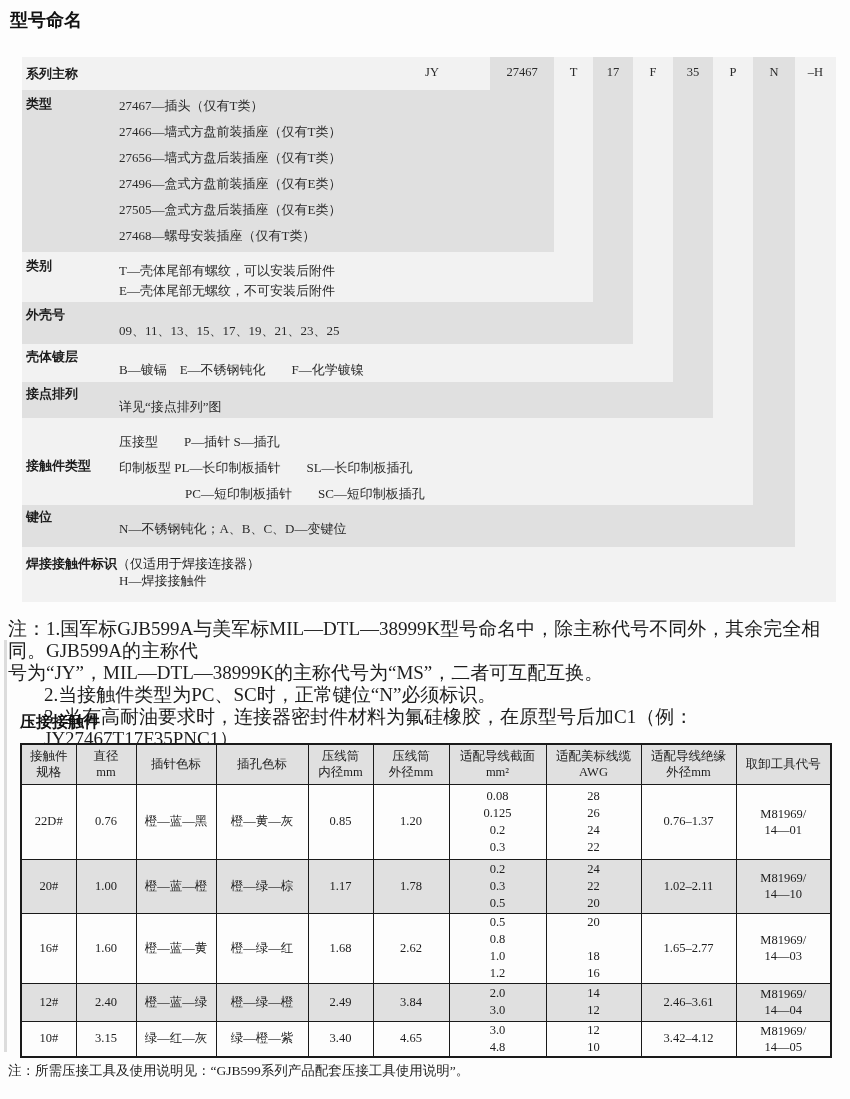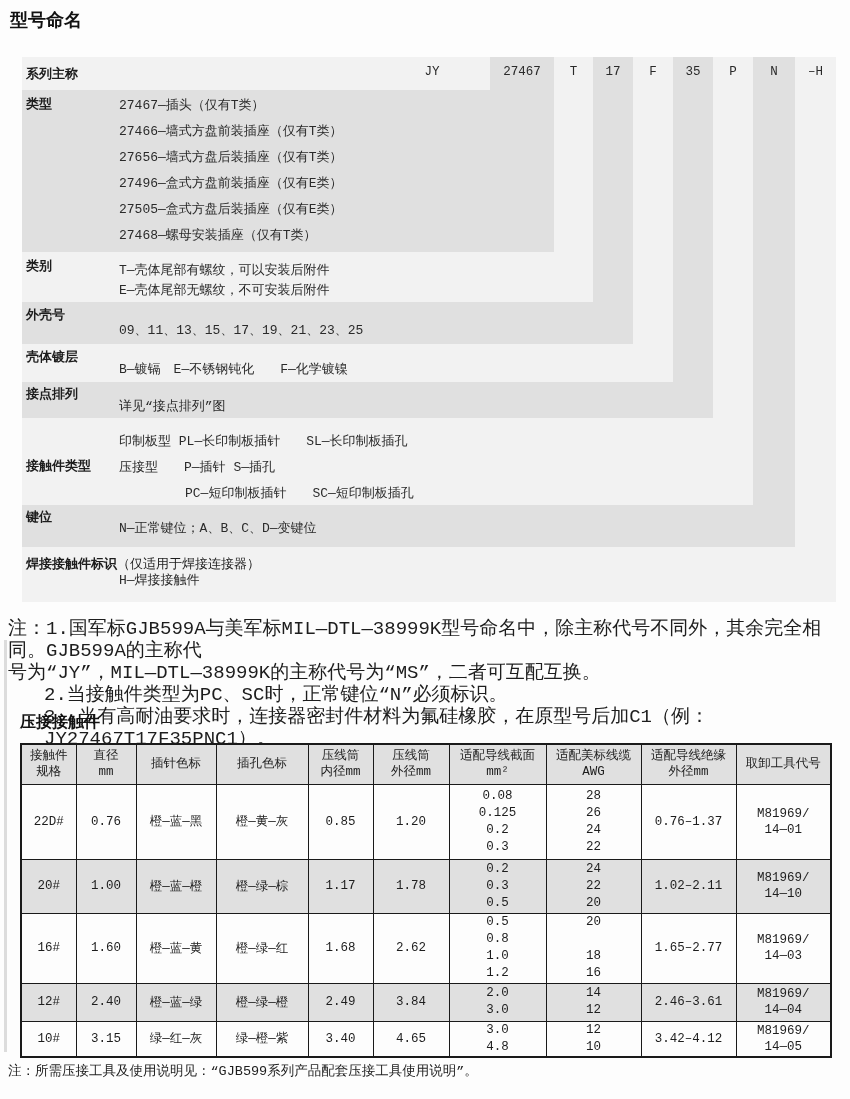--- a/index.html
+++ b/index.html
@@ -1,17 +1,17 @@
 <!DOCTYPE html>
 <html><head>
 <meta charset="utf-8">
 <style>
   html,body{margin:0;padding:0;background:#ffffff;}
   .page{position:relative;width:850px;height:1099px;background:#fdfdfd;overflow:hidden;
-        font-family:Liberation Mono, monospace;color:#222;}
+        font-family:Liberation Serif, serif;color:#222;}
   h1.doc-title{position:absolute;left:10px;top:8px;font-size:18px;font-weight:bold;margin:0;color:#111;}
   h2.doc-title2{position:absolute;left:20px;top:712px;font-size:16px;font-weight:bold;margin:0;color:#111;}
   
   .diagram{position:absolute;left:22px;top:57px;width:814px;height:545px;font-size:13px;}
   .blk{position:absolute;}
   .dark{background:#e0e0e0;}
   .light{background:#f2f2f2;}
   .sec-label{position:absolute;left:4px;font-weight:bold;font-size:13px;color:#1d1d1d;white-space:nowrap;}
   .sec-lines{position:absolute;left:97px;white-space:nowrap;color:#2a2a2a;}
   .sec-lines .ln{line-height:26px;height:26px;}
@@ -100,28 +100,28 @@
       <div class="ln">B—镀镉　E—不锈钢钝化　　F—化学镀镍</div>
     </div>
 
     <div class="sec-label" style="top:328px;">接点排列</div>
     <div class="sec-lines tight" style="top:340px;">
       <div class="ln">详见“接点排列”图</div>
     </div>
 
     <div class="sec-label" style="top:364px;margin-top:36px;">接触件类型</div>
     <div class="sec-lines" style="top:372px;">
+      <div class="ln">压接型　　P—插针 S—插孔</div>
       <div class="ln">印制板型 PL—长印制板插针　　SL—长印制板插孔</div>
-      <div class="ln">压接型　　P—插针 S—插孔</div>
       <div class="ln" style="padding-left:66px;">PC—短印制板插针　　SC—短印制板插孔</div>
     </div>
 
     <div class="sec-label" style="top:451px;">键位</div>
     <div class="sec-lines tight" style="top:462px;">
-      <div class="ln">N—正常键位；A、B、C、D—变键位</div>
+      <div class="ln">N—不锈钢钝化；A、B、C、D—变键位</div>
     </div>
 
     <div class="sec-label" style="top:498px;">
       <span>焊接接触件标识</span><span style="font-weight:normal;">（仅适用于焊接连接器）</span>
     </div>
     <div class="sec-lines tight" style="top:514px;">
       <div class="ln">H—焊接接触件</div>
     </div>
   </div>
 

